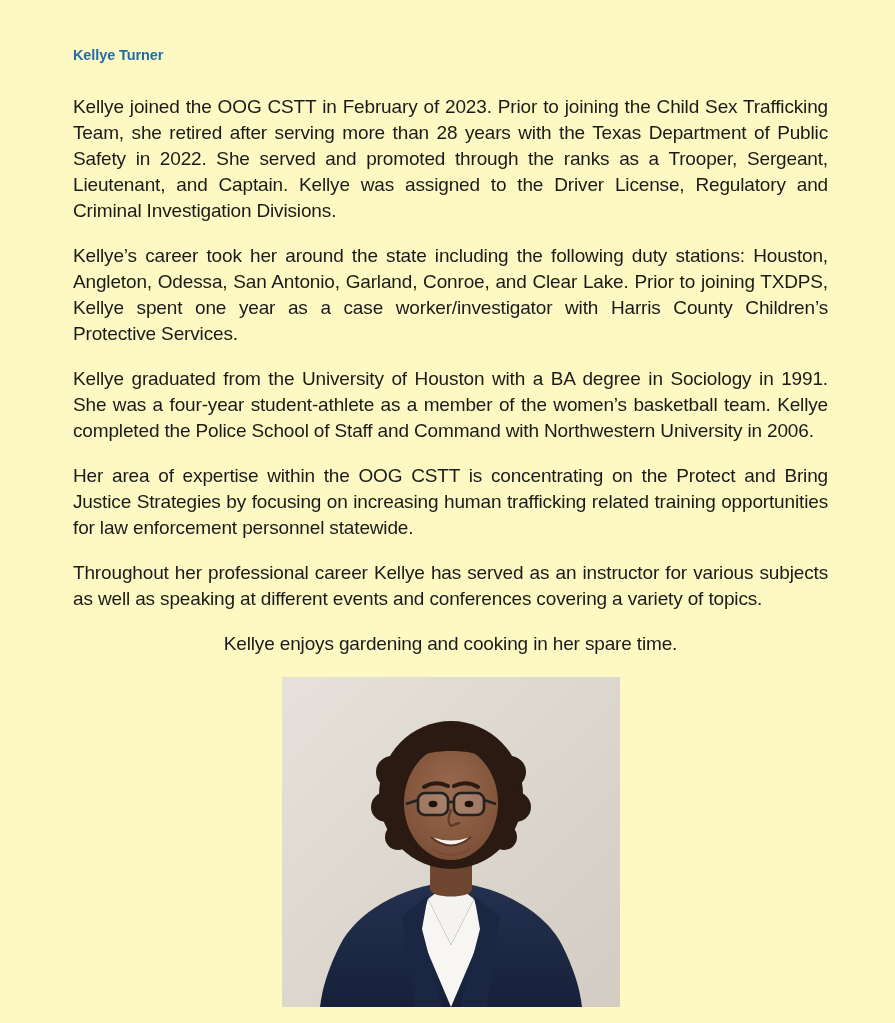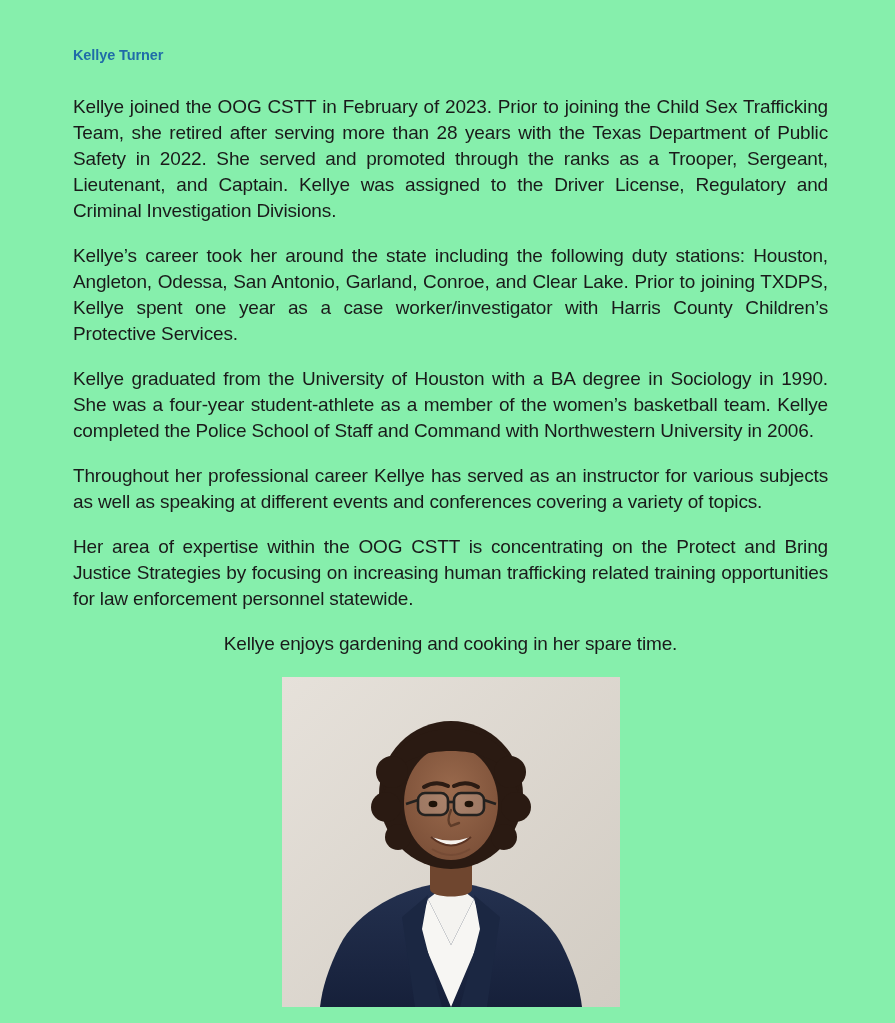--- a/index.html
+++ b/index.html
@@ -10,21 +10,21 @@
   body {
     width: 895px;
     height: 1023px;
     font-family: "Liberation Serif", serif;
     overflow: hidden;
   }
   .page {
     position: relative;
     width: 895px;
     height: 1023px;
-    background: #86efac;
+    background: #fef9c3;
     box-sizing: border-box;
     padding: 44px 67px 0 73px;
   }
   .header-block {
     margin-bottom: 26px;
   }
   .header-line {
     color: #1f6ca8;
     font-family: "Liberation Sans", sans-serif;
     font-weight: bold;
@@ -64,23 +64,23 @@
 <body>
 
 <div class="page">
 
   <div class="header-block">
     <div class="header-line">Kellye Turner</div>
   </div>
 
   <div class="body-block">Kellye joined the OOG CSTT in February of 2023. Prior to joining the Child Sex Trafficking Team, she retired after serving more than 28 years with the Texas Department of Public Safety in 2022. She served and promoted through the ranks as a Trooper, Sergeant, Lieutenant, and Captain. Kellye was assigned to the Driver License, Regulatory and Criminal Investigation Divisions.</div>
   <div class="body-block">Kellye’s career took her around the state including the following duty stations: Houston, Angleton, Odessa, San Antonio, Garland, Conroe, and Clear Lake. Prior to joining TXDPS, Kellye spent one year as a case worker/investigator with Harris County Children’s Protective Services.</div>
-  <div class="body-block">Kellye graduated from the University of Houston with a BA degree in Sociology in 1990. She was a four-year student-athlete as a member of the women’s basketball team. Kellye completed the Police School of Staff and Command with Northwestern University in 2006.</div>
+  <div class="body-block">Kellye graduated from the University of Houston with a BA degree in Sociology in 1991. She was a four-year student-athlete as a member of the women’s basketball team. Kellye completed the Police School of Staff and Command with Northwestern University in 2006.</div>
+  <div class="body-block">Her area of expertise within the OOG CSTT is concentrating on the Protect and Bring Justice Strategies by focusing on increasing human trafficking related training opportunities for law enforcement personnel statewide.</div>
   <div class="body-block">Throughout her professional career Kellye has served as an instructor for various subjects as well as speaking at different events and conferences covering a variety of topics.</div>
-  <div class="body-block">Her area of expertise within the OOG CSTT is concentrating on the Protect and Bring Justice Strategies by focusing on increasing human trafficking related training opportunities for law enforcement personnel statewide.</div>
   <div class="body-block last">Kellye enjoys gardening and cooking in her spare time.</div>
 
   <div class="photo-wrap">
     <div class="photo">
       <svg width="338" height="330" viewBox="0 0 338 330" xmlns="http://www.w3.org/2000/svg" role="img" aria-label="portrait">
         <defs>
           <linearGradient id="bg" x1="0" y1="0" x2="1" y2="1">
             <stop offset="0%" stop-color="#e6e1da"></stop>
             <stop offset="100%" stop-color="#d2ccc3"></stop>
           </linearGradient>

